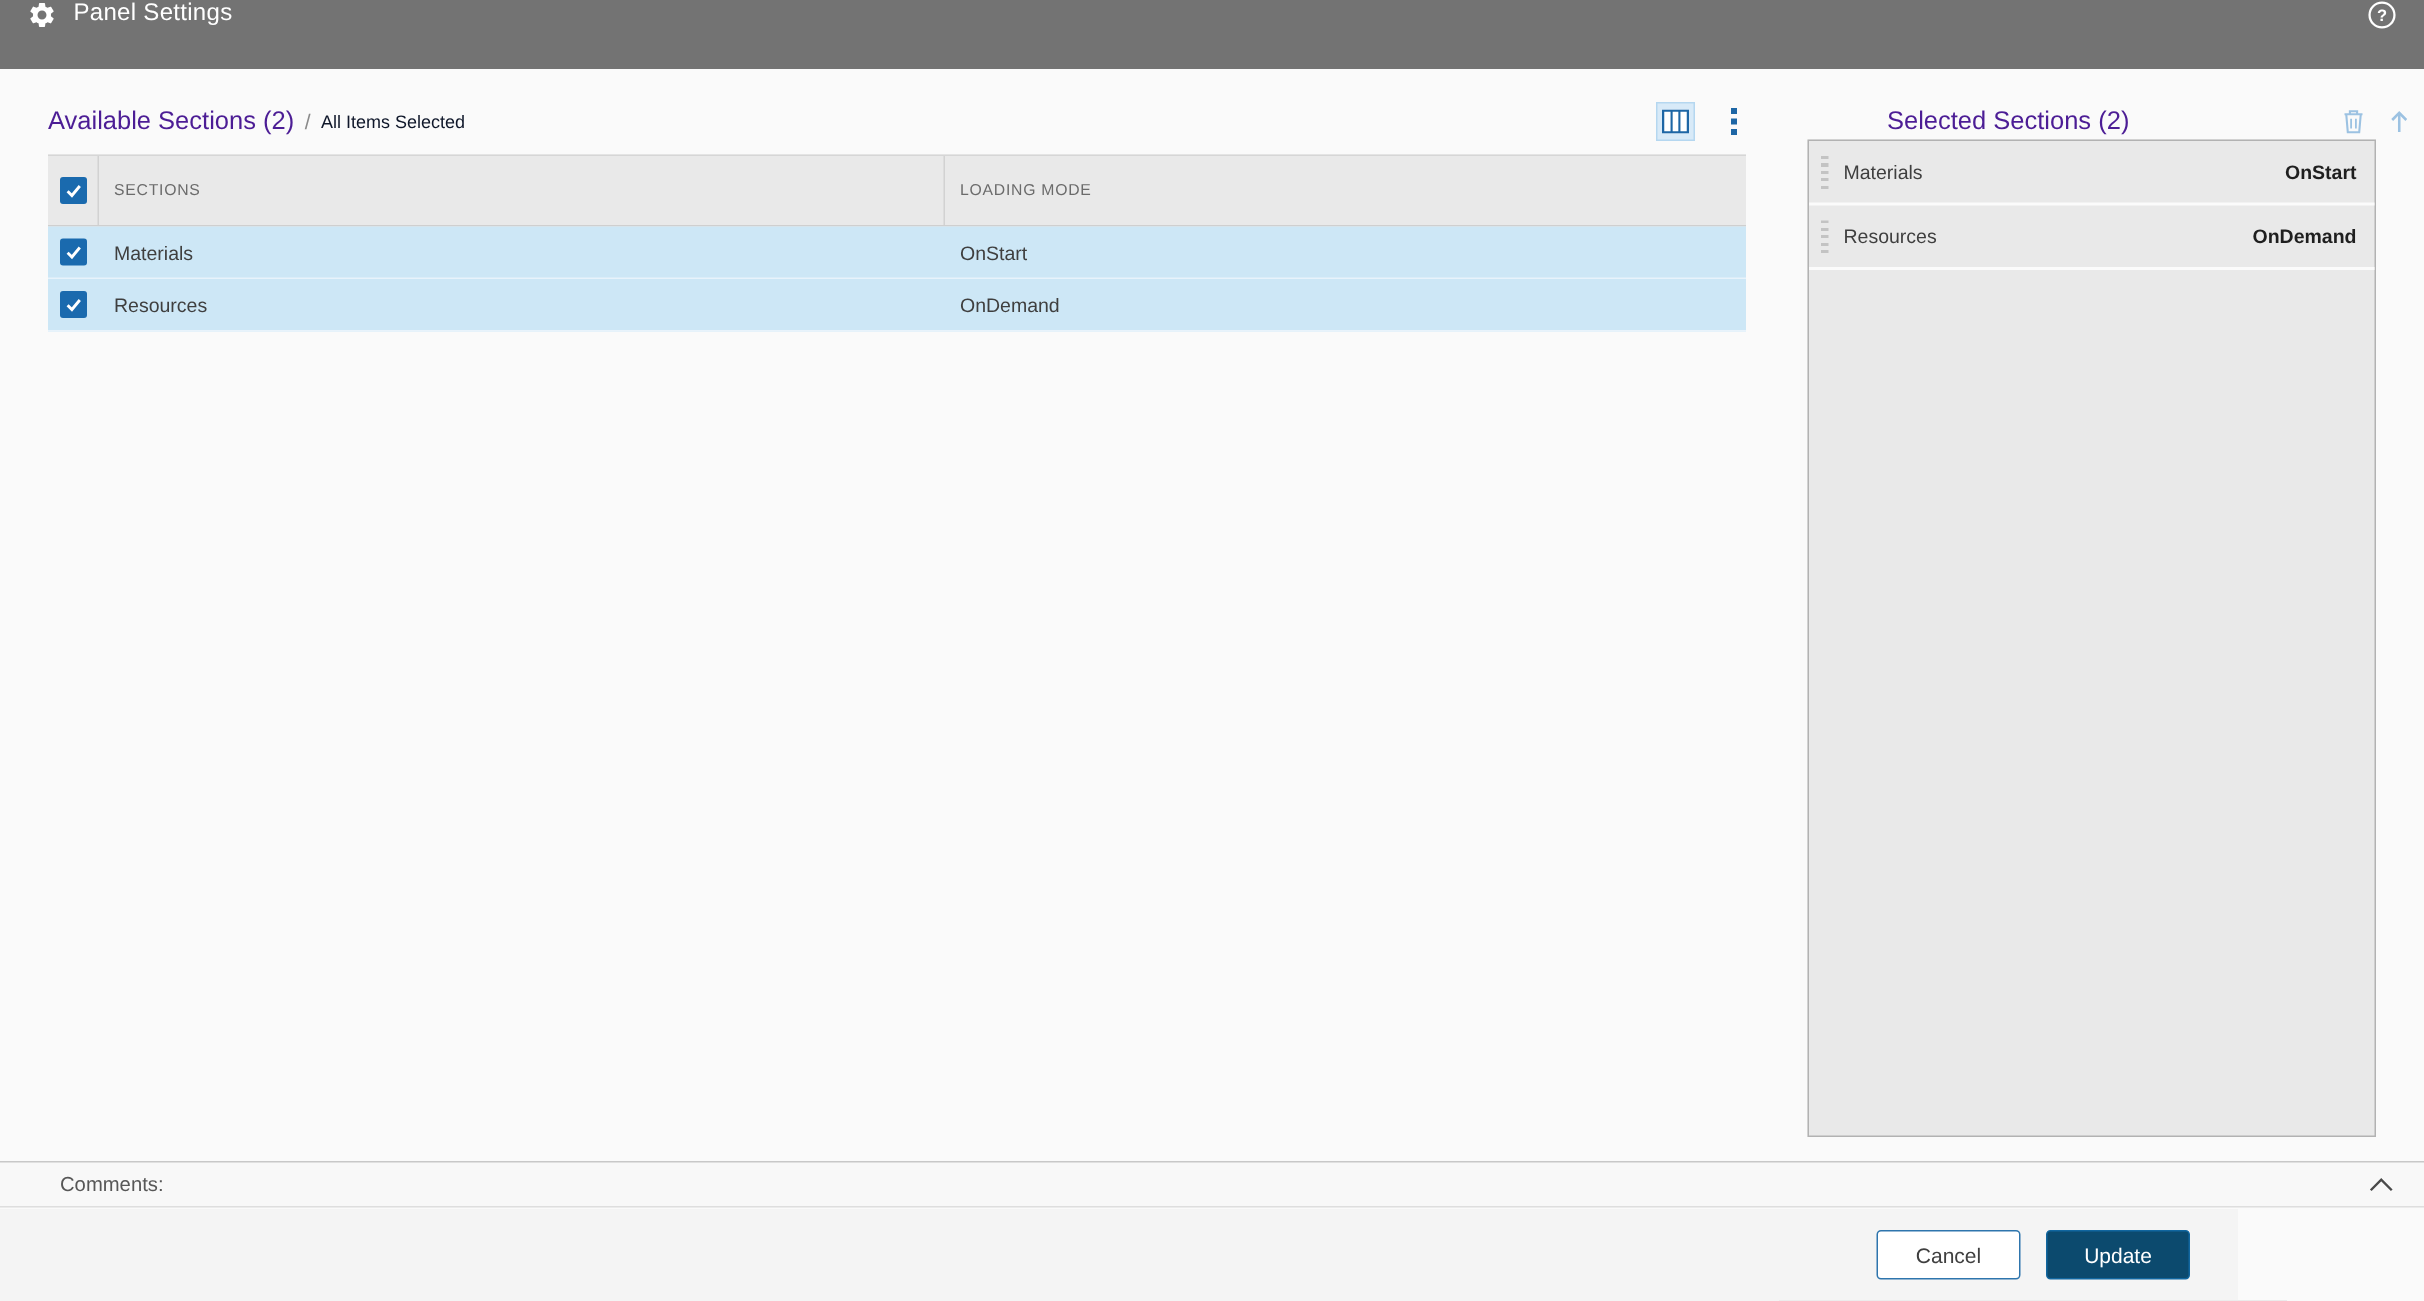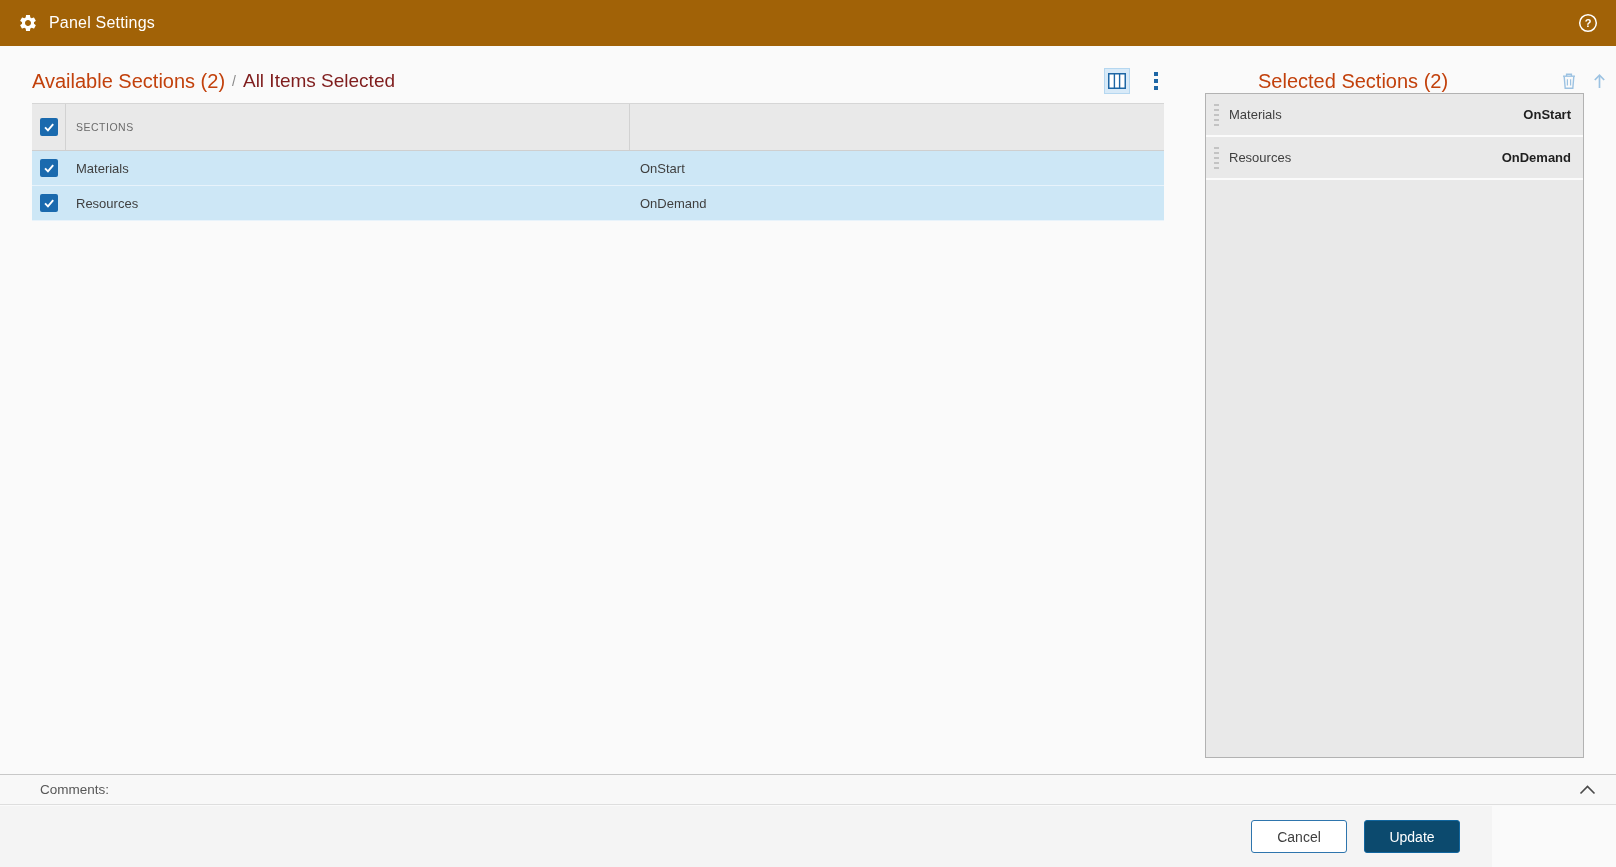--- a/index.html
+++ b/index.html
@@ -6,36 +6,36 @@
   html,body { background:#e0e0e0; }
   body { font-family:"Liberation Sans", sans-serif; }
   .stage {
     position:relative; width:1616px; height:867px;
     background:#fafafa; overflow:hidden; margin:0 auto;
   }
 
   
   .titlebar {
     position:absolute; top:0; left:0; width:1616px; height:46px;
-    background:#a16207; display:flex; align-items:center; padding:0 18px;
+    background:#737373; display:flex; padding:0 18px;
   }
   .titlebar .gear { width:20px; height:20px; display:block; }
   .titlebar .win-title {
     color:#fff; font-size:16px; font-weight:500; margin-left:11px; letter-spacing:.2px;
   }
   .help-btn { margin-left:auto; width:20px; height:20px; cursor:pointer; }
 
   
   .avail-head {
     position:absolute; top:62px; left:32px; width:1132px; height:38px;
     display:flex; align-items:center;
   }
-  .sec-title { font-size:20px; color:#c2410c; }
+  .sec-title { font-size:17px; color:#4c1d95; }
   .sec-sep   { font-size:14px; color:#8a8a8a; margin:0 7px; }
-  .sec-sub   { font-size:19px; color:#7f1d1d; }
+  .sec-sub   { font-size:12px; color:#0f172a; }
   .avail-tools { margin-left:auto; display:flex; align-items:center; gap:18px; }
   .colchooser {
     width:26px; height:26px; background:#d8eaf8; border:1px solid #b5d7f0;
     display:flex; align-items:center; justify-content:center; cursor:pointer;
   }
   .kebab { display:flex; flex-direction:column; gap:3px; padding:2px 6px; cursor:pointer; }
   .kebab .dot { width:4px; height:4px; background:#1d66a5; }
 
   .sel-head {
     position:absolute; top:62px; left:1258px; width:379px; height:38px;
@@ -148,20 +148,21 @@
   <div class="grid">
     <div class="grid-row grid-head">
       <div class="cell cell-check">
         <span class="checkbox">
           <svg width="14" height="14" viewBox="0 0 16 16">
             <polyline points="3.5,8.5 6.8,11.8 12.8,4.6" fill="none" stroke="#ffffff" stroke-width="2.2"></polyline>
           </svg>
         </span>
       </div>
       <div class="cell cell-name col-head">SECTIONS</div>
+      <div class="cell cell-mode col-head">LOADING MODE</div>
     </div>
 
     <div class="grid-row data-row">
       <div class="cell cell-check">
         <span class="checkbox">
           <svg width="14" height="14" viewBox="0 0 16 16">
             <polyline points="3.5,8.5 6.8,11.8 12.8,4.6" fill="none" stroke="#ffffff" stroke-width="2.2"></polyline>
           </svg>
         </span>
       </div>

